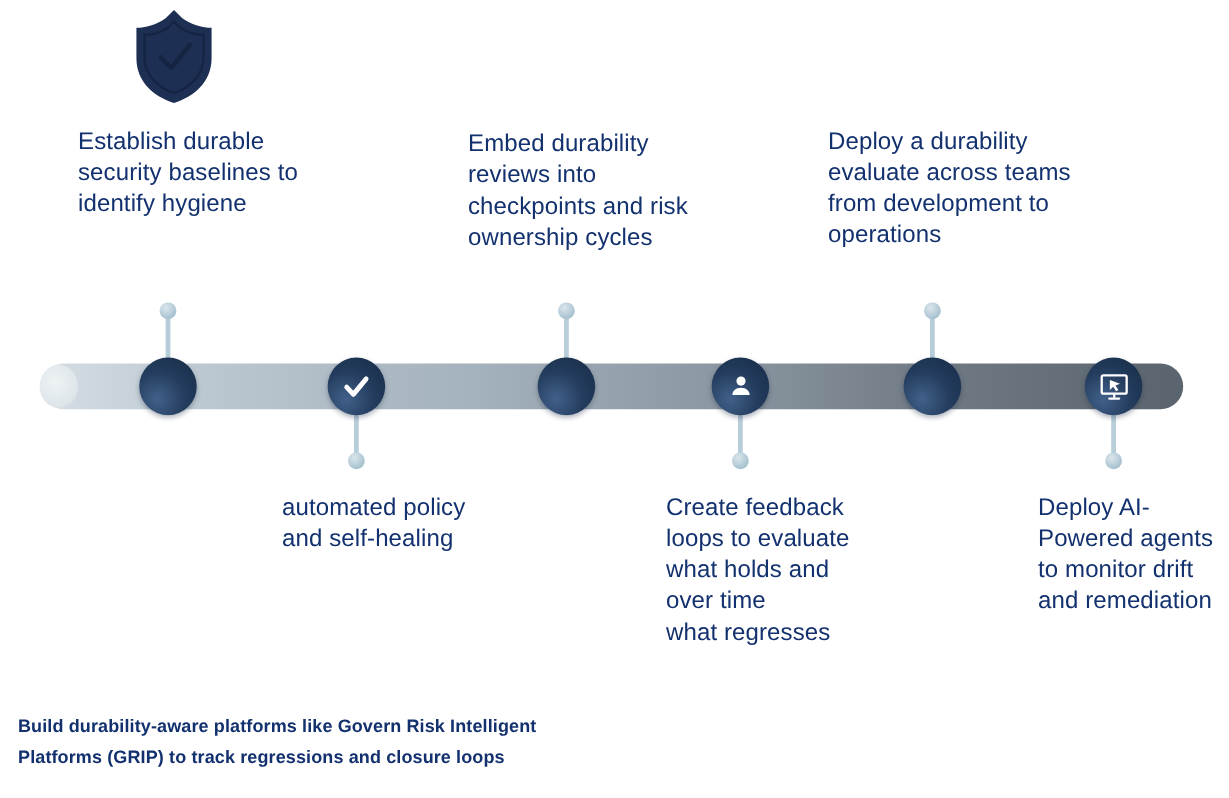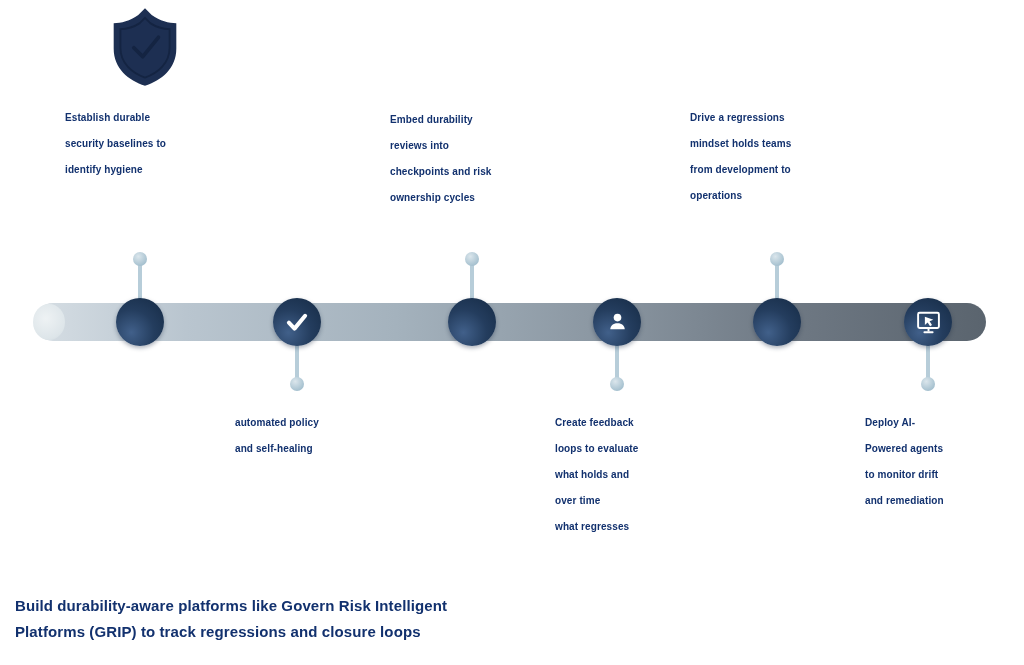--- a/index.html
+++ b/index.html
@@ -26,21 +26,21 @@
        background:radial-gradient(circle at 38% 32%,#dbe6ec,#a2becd 78%);}
 
   
   .node{position:absolute;top:298px;width:48px;height:48px;border-radius:50%;z-index:2;
         background:radial-gradient(circle at 32% 72%,var(--sphere-hi) 0%,var(--sphere-mid) 48%,var(--sphere-dk) 100%);
         box-shadow:0 2px 4px rgba(20,35,60,.35);
         display:flex;align-items:center;justify-content:center;}
   .node svg{display:block;}
 
   
-  .label{position:absolute;color:var(--navy);font-weight:bold;font-size:10px;line-height:26px;letter-spacing:.1px;}
+  .label{position:absolute;color:var(--navy);font-weight:normal;font-size:20px;line-height:26px;letter-spacing:.1px;}
   .label span{display:block;white-space:nowrap;}
 
   .footer{position:absolute;left:15px;top:593px;color:var(--navy);font-weight:bold;font-size:15px;line-height:26px;letter-spacing:.1px;}
   .footer span{display:block;white-space:nowrap;}
 </style>
 </head>
 <body>
 
 <div class="canvas">
 
@@ -121,22 +121,22 @@
 
   <div class="label" style="left:555px;top:410px;">
     <span>Create feedback</span>
     <span>loops to evaluate</span>
     <span>what holds and</span>
     <span>over time</span>
     <span>what regresses</span>
   </div>
 
   <div class="label" style="left:690px;top:105px;">
-    <span>Drive a regressions</span>
-    <span>mindset holds teams</span>
+    <span>Deploy a durability</span>
+    <span>evaluate across teams</span>
     <span>from development to</span>
     <span>operations</span>
   </div>
 
   <div class="label" style="left:865px;top:410px;">
     <span>Deploy AI-</span>
     <span>Powered agents</span>
     <span>to monitor drift</span>
     <span>and remediation</span>
   </div>

